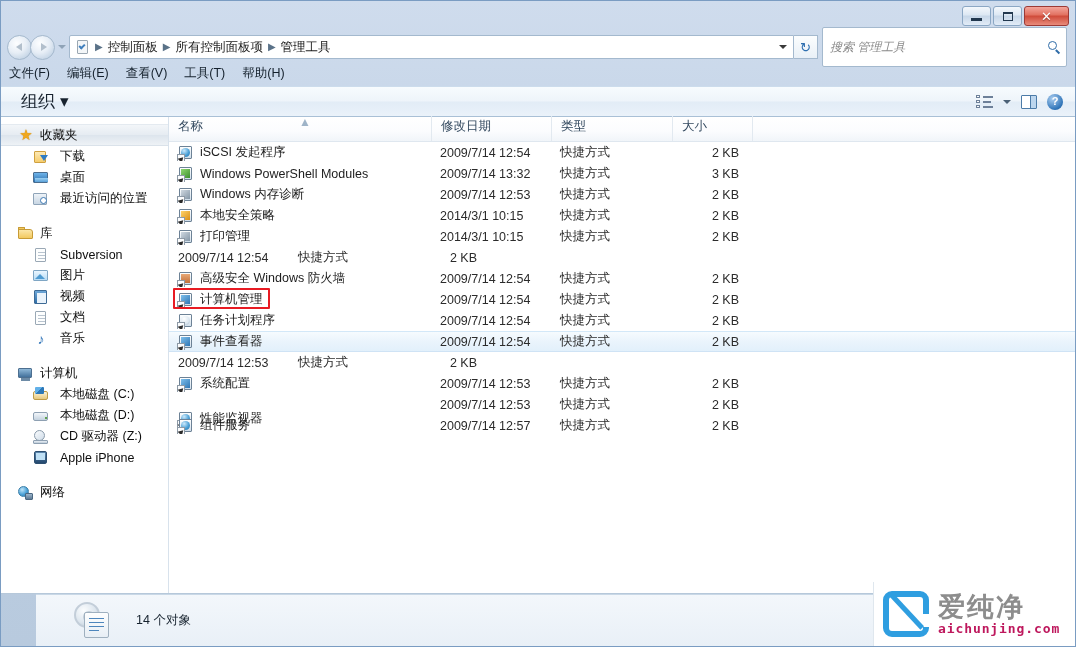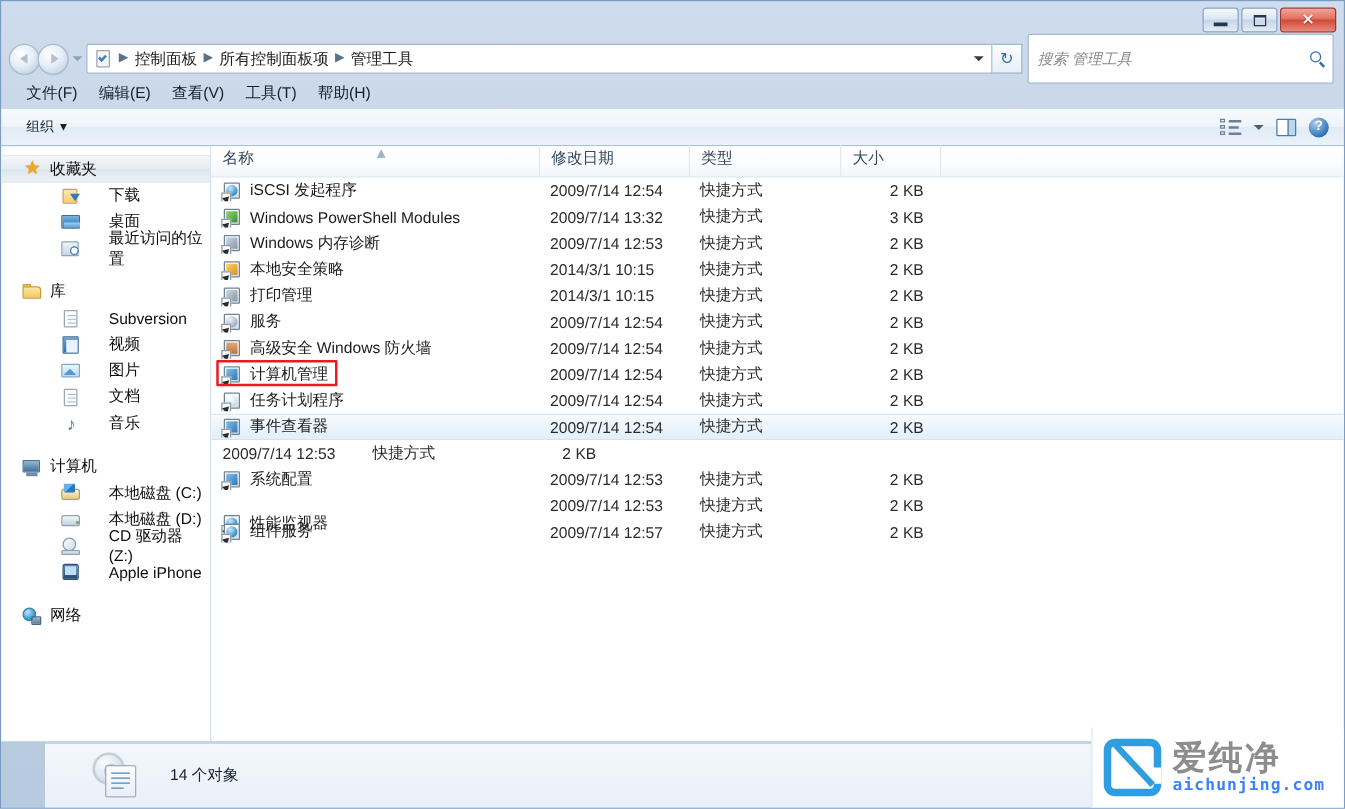--- a/index.html
+++ b/index.html
@@ -135,39 +135,39 @@
     border: 1.6px solid #2f6ca8; border-radius: 50%;
   }
   #search-icon .hdl {
     position: absolute; left: 9px; top: 9px; width: 5px; height: 1.6px;
     background: #2f6ca8; transform: rotate(45deg); transform-origin: left center;
   }
 
   
   #menubar {
     height: 23px; flex: 0 0 auto;
-    display: flex; align-items: center; padding-left: 13px; gap: 0;
+    display: flex; align-items: flex-start; padding-left: 1px; gap: 0;
   }
   .menu-item {
     padding: 2px 10px 3px 7px; color: #14202c; font-size: 12.5px;
     white-space: nowrap;
   }
 
   
   #cmdbar {
     height: 31px; flex: 0 0 auto;
     background: linear-gradient(to bottom,#f7fbfe 0%,#eef4fa 48%,#e2ecf6 52%,#eaf2fa 100%);
     border-top: 1px solid #ccdcec;
     border-bottom: 1px solid #a9c0d6;
     display: flex; align-items: center;
     padding: 0 8px 0 13px;
   }
   #organize-btn {
     display: flex; align-items: center; gap: 5px;
-    color: #17222e; font-size: 11px; padding: 3px 7px; border-radius: 2px;
+    color: #17222e; font-size: 17px; padding: 3px 7px; border-radius: 2px;
   }
   #cmd-spacer { flex: 1 1 auto; }
   #cmd-icons { display: flex; align-items: center; gap: 2px; }
   .cmd-ico {
     display: flex; align-items: center; justify-content: center;
     height: 23px; padding: 0 4px;
   }
   
   .ico-view { width: 17px; height: 13px; position: relative; }
   .ico-view i {
@@ -219,22 +219,22 @@
   .nav-head {
     display: flex; align-items: center; gap: 6px;
     height: 21px; padding-left: 17px; color: #0d0d0d; font-size: 12.5px;
   }
   .nav-head.sel {
     background: linear-gradient(to bottom,#f3f6f9 0%,#e6ecf2 48%,#dde5ed 52%,#eef2f6 100%);
     border-top: 1px solid #e4eaf0; border-bottom: 1px solid #dae2ea;
     height: 22px;
   }
   .nav-child {
-    display: flex; align-items: center; gap: 22px;
-    height: 21px; padding-left: 48px; color: #0d0d0d; font-size: 12.5px;
+    display: flex; align-items: center; gap: 11px;
+    height: 21px; padding-left: 32px; color: #0d0d0d; font-size: 12.5px;
   }
   .gap { height: 12px; }
   .ic { width: 16px; height: 16px; flex: 0 0 16px; position: relative; }
 
   
   .ic-star { color: #f0a81e; font-size: 15px; line-height: 15px; text-align: center;
              text-shadow: 0 0 1px #b87b06; }
   .ic-dl .bx { position: absolute; left: 1px; top: 2px; width: 12px; height: 12px;
                background: linear-gradient(to bottom,#fde9b4,#f6cd6d); border: 1px solid #cfa03f; border-radius: 1px; }
   .ic-dl .ar { position: absolute; left: 7px; top: 6px; width: 0; height: 0;
@@ -423,21 +423,21 @@
   #wm-logo .slash {
     position: absolute; left: 6px; top: 5px; width: 5px; height: 46px;
     background: #2f9ee0; transform: rotate(-43deg); transform-origin: top left;
   }
   #wm-text { display: flex; flex-direction: column; gap: 1px; }
   #wm-cn {
     font-size: 27px; color: #8d8d8d; letter-spacing: 2px; line-height: 1.05;
     font-family: "DejaVu Sans", sans-serif; font-weight: bold;
   }
   #wm-en {
-    font-size: 13px; color: #3b82f6; letter-spacing: .9px; line-height: 1;
+    font-size: 13px; color: #be185d; letter-spacing: .9px; line-height: 1;
     font-family: "DejaVu Sans Mono", monospace; font-weight: bold;
   }
 </style>
 </head>
 <body>
 
 <div id="window">
 
   <div id="titlebar">
     <div id="win-controls">
@@ -568,30 +568,30 @@
             </span>
           <span>库</span>
         </div>
         <div class="nav-child">
           <span class="ic ic-doc">
               <span class="pg"></span>
             </span>
           <span>Subversion</span>
         </div>
         <div class="nav-child">
+          <span class="ic ic-pic">
+              <span class="bx"></span>
+            </span>
+          <span>图片</span>
+        </div>
+        <div class="nav-child">
           <span class="ic ic-vid">
               <span class="bx"></span>
             </span>
           <span>视频</span>
-        </div>
-        <div class="nav-child">
-          <span class="ic ic-pic">
-              <span class="bx"></span>
-            </span>
-          <span>图片</span>
         </div>
         <div class="nav-child">
           <span class="ic ic-doc">
               <span class="pg"></span>
             </span>
           <span>文档</span>
         </div>
         <div class="nav-child">
           <span class="ic ic-mus">♪</span>
           <span>音乐</span>
@@ -722,28 +722,20 @@
                 <span class="inner"></span>
                 <span class="arrow"></span>
               </span>
               <span>打印管理</span>
             </div>
             <div class="cell-date" style="width: 120px;">2014/3/1 10:15</div>
             <div class="cell-type" style="width: 121px;">快捷方式</div>
             <div class="cell-size" style="width: 80px;">2 KB</div>
           </div>
           <div class="row">
-            <div class="cell-name" style="width: 262px;">
-              <span class="fic gear">
-                <span class="card"></span>
-                <span class="inner"></span>
-                <span class="arrow"></span>
-              </span>
-              <span>服务</span>
-            </div>
             <div class="cell-date" style="width: 120px;">2009/7/14 12:54</div>
             <div class="cell-type" style="width: 121px;">快捷方式</div>
             <div class="cell-size" style="width: 80px;">2 KB</div>
           </div>
           <div class="row">
             <div class="cell-name" style="width: 262px;">
               <span class="fic wall">
                 <span class="card"></span>
                 <span class="inner"></span>
                 <span class="arrow"></span>

